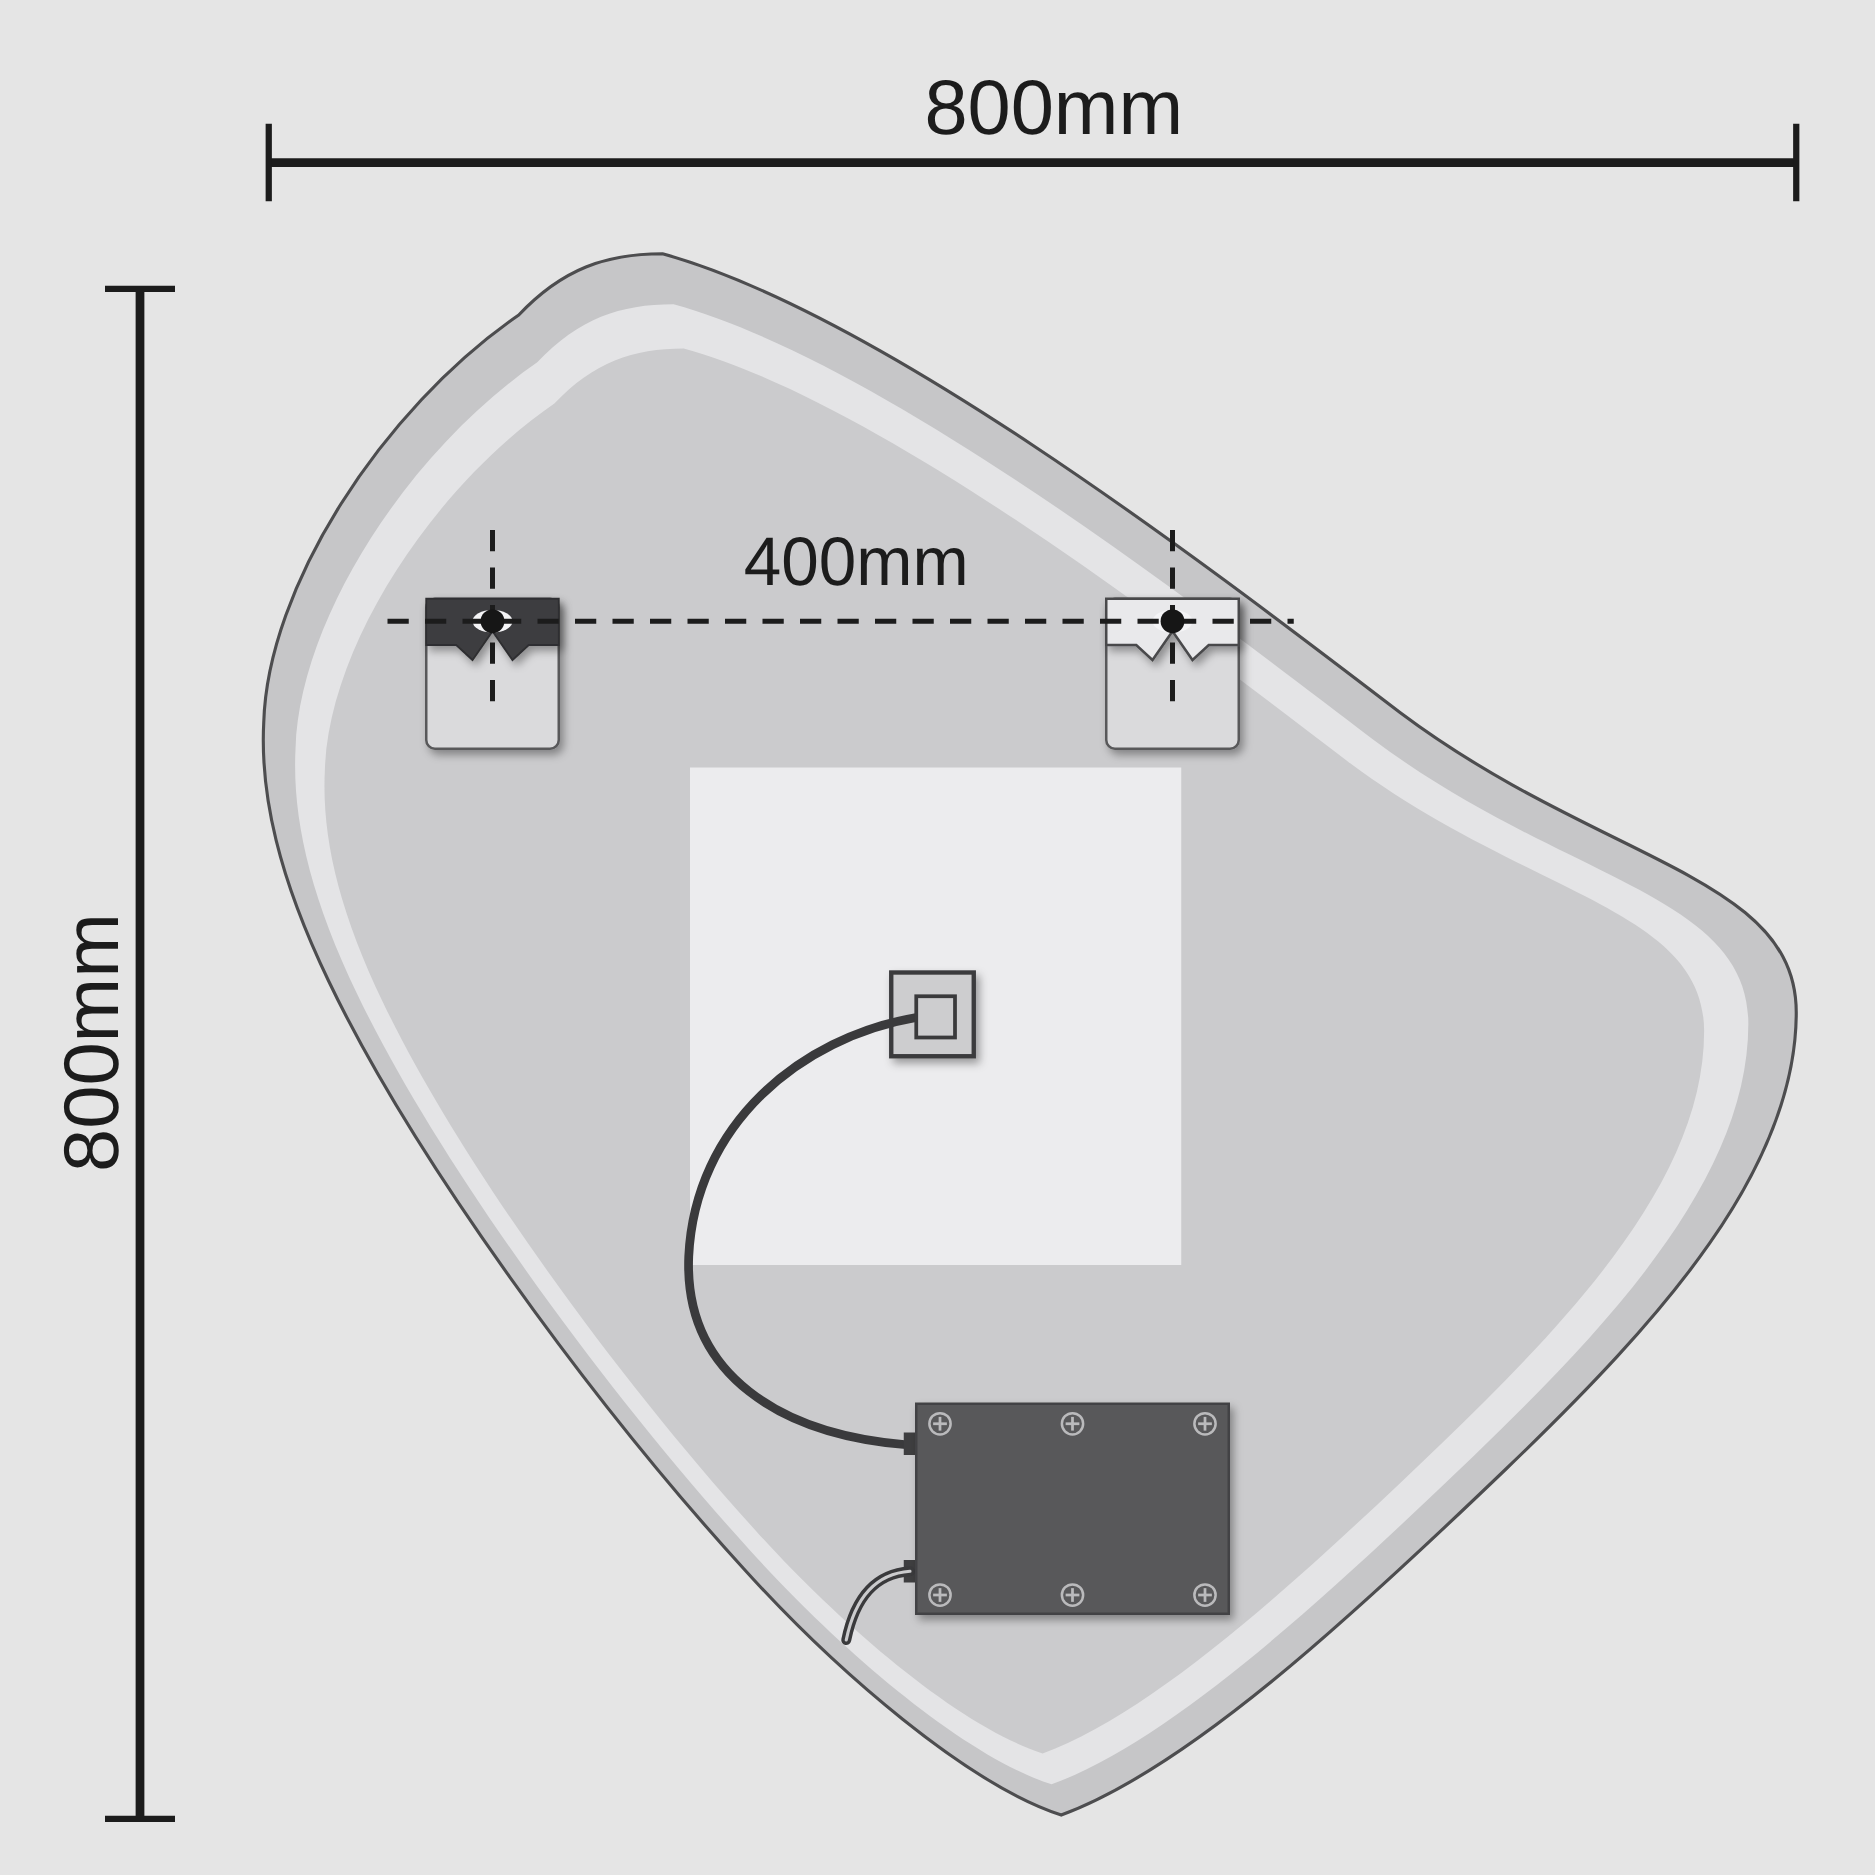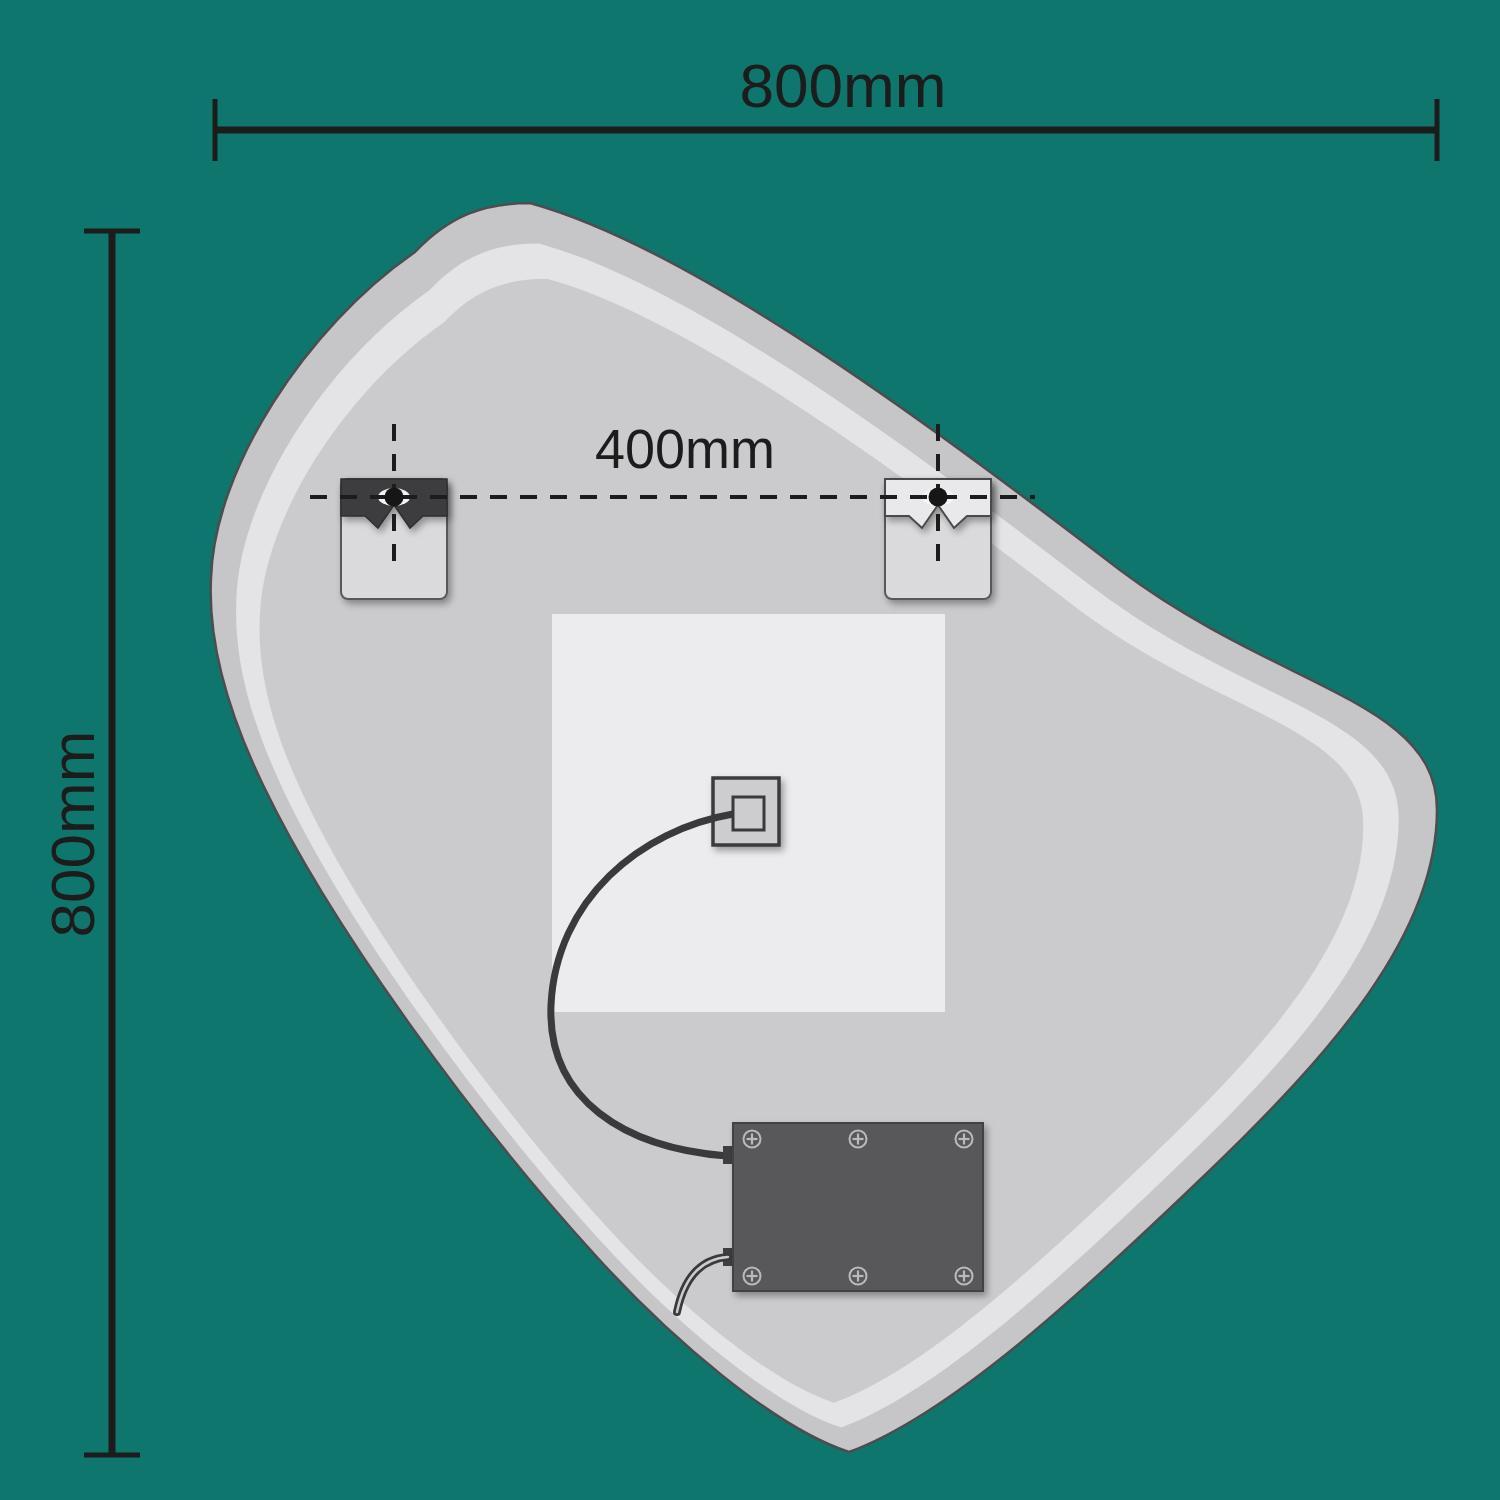--- a/index.html
+++ b/index.html
@@ -1,16 +1,16 @@
 <!DOCTYPE html>
 <html><head>
 <meta charset="utf-8">
 <style>
   html,body{margin:0;padding:0;background:#ffffff;}
-  .stage{position:relative;width:1500px;height:1500px;background:#0f766e;overflow:hidden;}
+  .stage{position:relative;width:1500px;height:1500px;background:#e5e5e5;overflow:hidden;}
   svg{display:block;}
   text{font-family:"Liberation Sans","DejaVu Sans",sans-serif;fill:#1c1c1c;}
   .dim-text{font-size:62px;}
   .dim-text-small{font-size:55px;}
 </style>
 </head>
 <body>
 
 <div class="stage">
 <svg width="1500" height="1500" viewBox="0 0 1500 1500">

